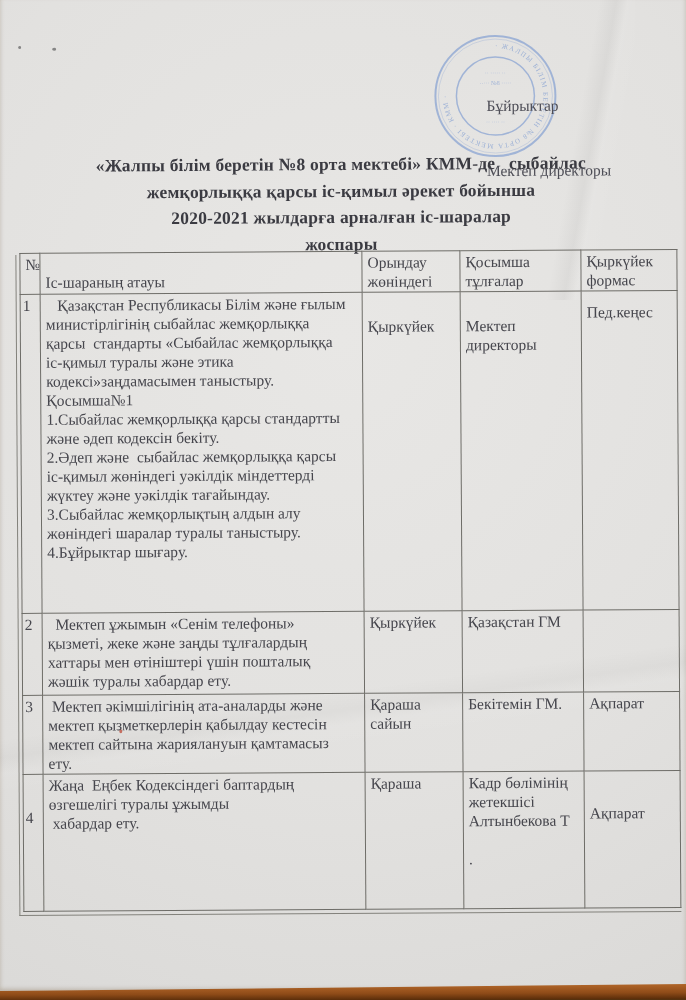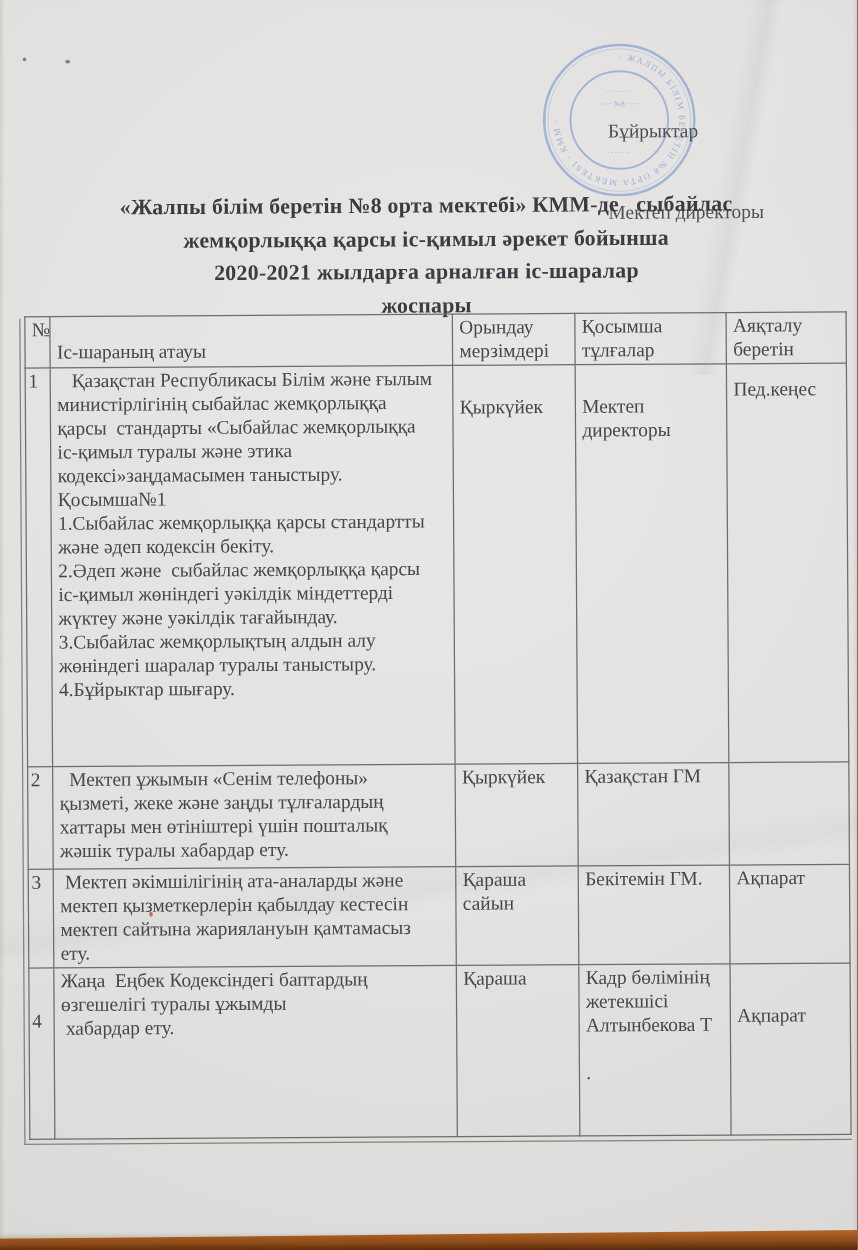--- a/index.html
+++ b/index.html
@@ -138,23 +138,23 @@
           <col class="w-num">
             <col class="w-act">
             <col class="w-term">
             <col class="w-resp">
             <col class="w-form">
         </colgroup>
         <thead>
           <tr>
             <th class="c-num">№</th>
             <th class="c-act">Іс-шараның атауы</th>
-            <th class="c-term">Орындау мерзімдері</th>
+            <th class="c-term">Орындау жөніндегі</th>
             <th class="c-resp">Қосымша тұлғалар</th>
-            <th class="c-form">Аяқталу беретін</th>
+            <th class="c-form">Қыркүйек формас</th>
           </tr>
         </thead>
         <tbody>
           <tr class="r1">
             <td class="c-num">1</td>
             <td class="c-act">   Қазақстан Республикасы Білім және ғылым
 министірлігінің сыбайлас жемқорлыққа
 қарсы  стандарты «Сыбайлас жемқорлыққа
 іс-қимыл туралы және этика
 кодексі»заңдамасымен таныстыру.

